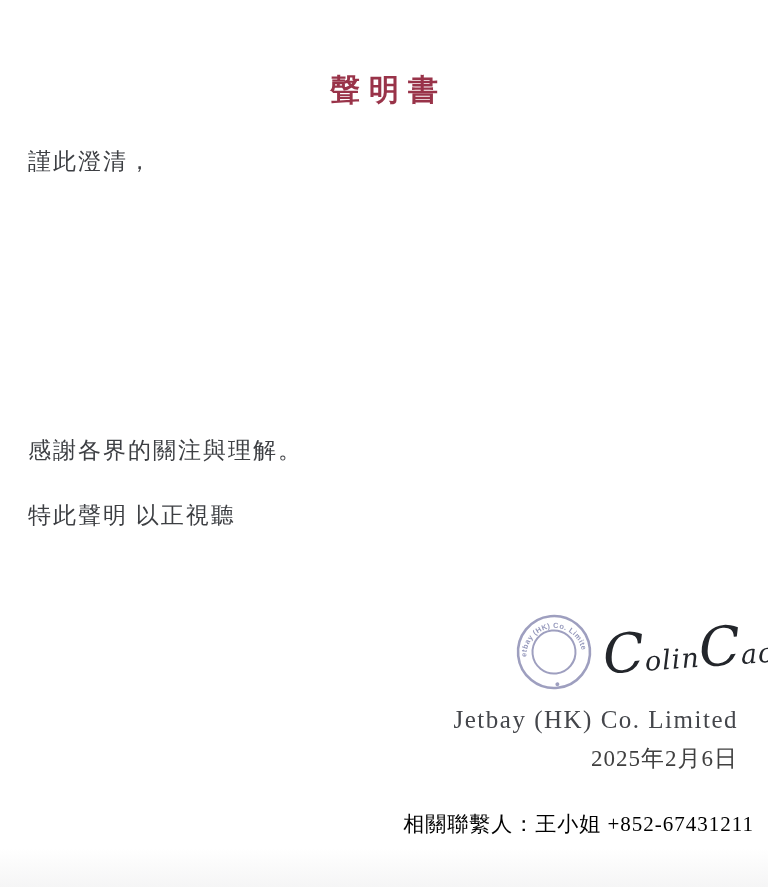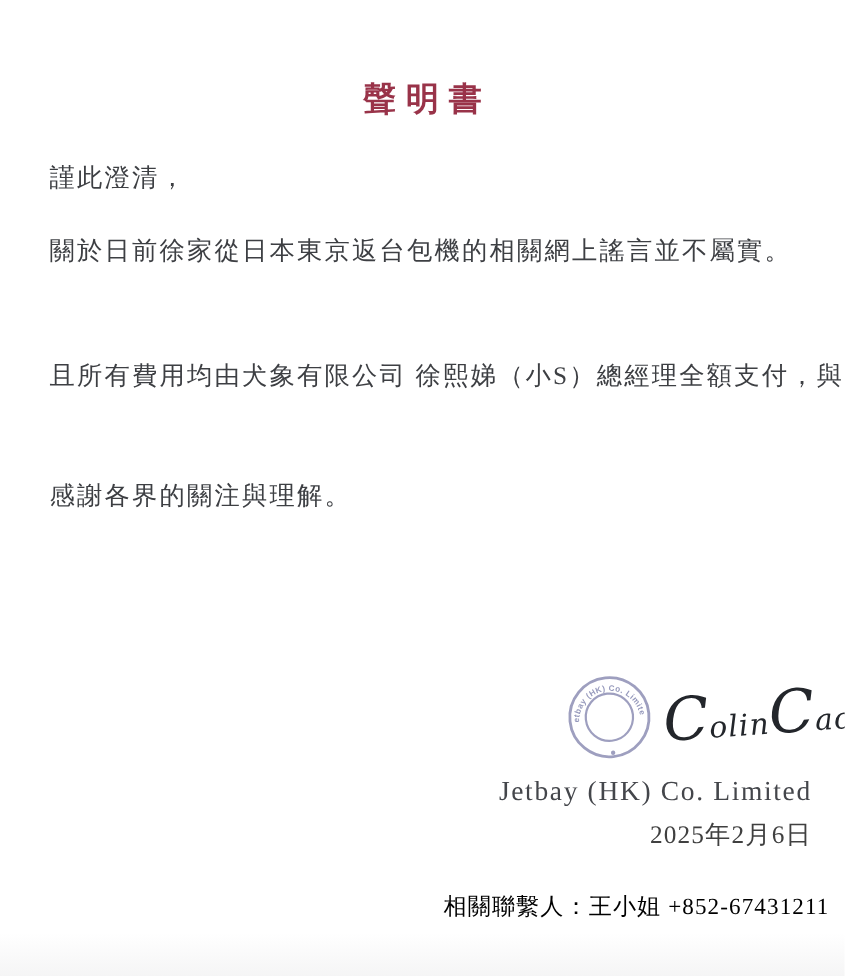--- a/index.html
+++ b/index.html
@@ -32,21 +32,21 @@
     width: 100%;
     text-align: center;
     font-size: 30px;
     font-weight: bold;
     color: #993349;
     letter-spacing: 9px;
     text-indent: 9px;
   }
   .body-line {
     position: absolute;
-    left: 45px;
+    left: 28px;
     color: #3d3f43;
     font-size: 23px;
     letter-spacing: 2px;
     white-space: nowrap;
   }
   .l-p1 { top: 130px; }
   .l-p2 { top: 196px; }
   .l-p3a { top: 261px; }
   .l-p3b { top: 310px; }
   .l-p3c { top: 357px; }
@@ -114,28 +114,27 @@
 </style>
 </head>
 <body>
 
 <div class="page">
 
   <div class="doc-title"><span>聲明書</span></div>
 
   <div class="body-line l-p1">謹此澄清，</div>
 
-  <div class="body-line l-p2">關於日前徐家從日本東京返台包機的相關網上謠言並不屬實。</div>
 
 
-  <div class="body-line l-p3b">且所有費用均由犬象有限公司 徐熙娣（小S）總經理全額支付，與</div>
 
 
   <div class="body-line l-p4">感謝各界的關注與理解。</div>
 
+  <div class="body-line l-p5">特此聲明 以正視聽</div>
 
   <svg class="stamp" viewBox="0 0 80 80">
     <defs>
       <path id="stamp-arc" d="M 12 44 A 28 28 0 1 1 68 44"></path>
     </defs>
     <circle cx="40" cy="40" r="36" fill="none" stroke="#8e8fb5" stroke-width="2.6"></circle>
     <circle cx="40" cy="40" r="21.5" fill="none" stroke="#8e8fb5" stroke-width="2"></circle>
     <text font-size="7.4" fill="#8387b0" font-family="Liberation Sans, sans-serif" font-weight="bold" letter-spacing="0.4">
       <textPath href="#stamp-arc" startOffset="50%" text-anchor="middle">Jetbay (HK) Co. Limited</textPath>
     </text>

